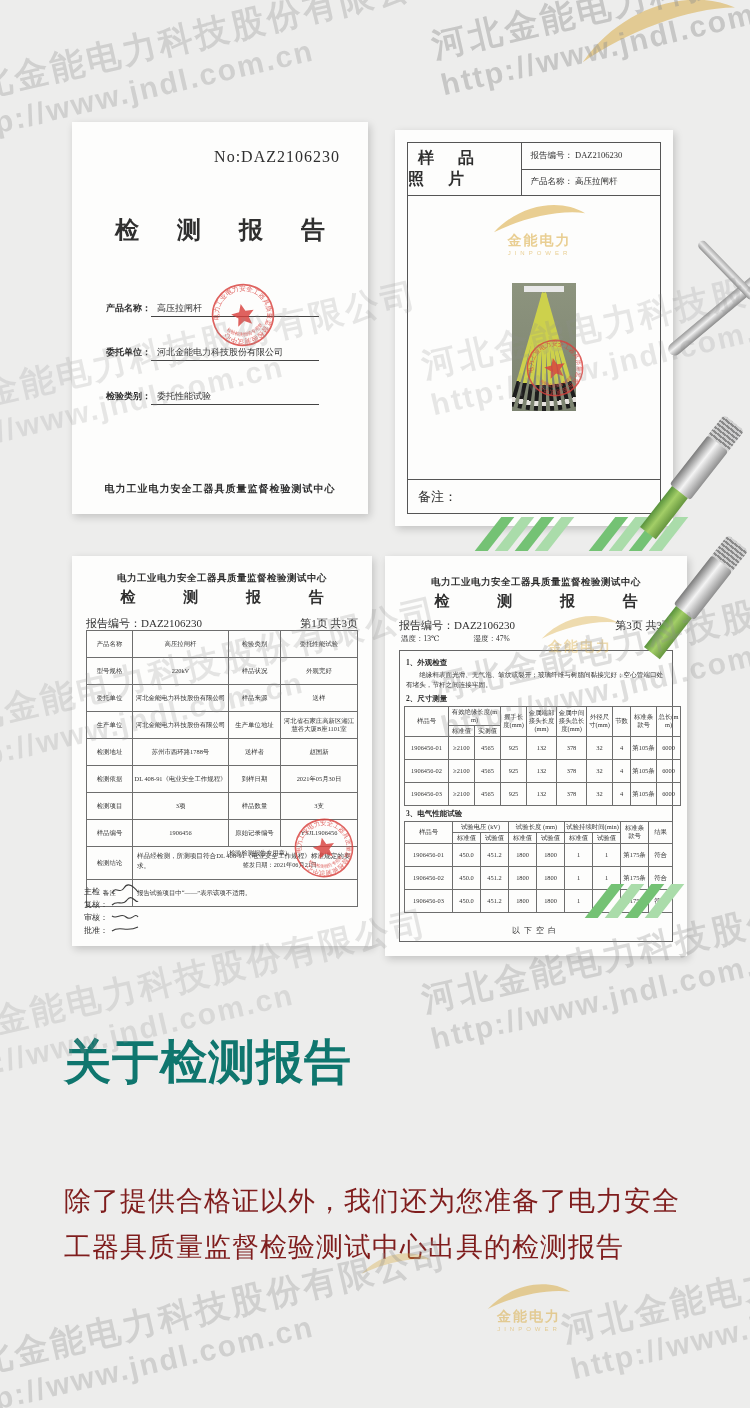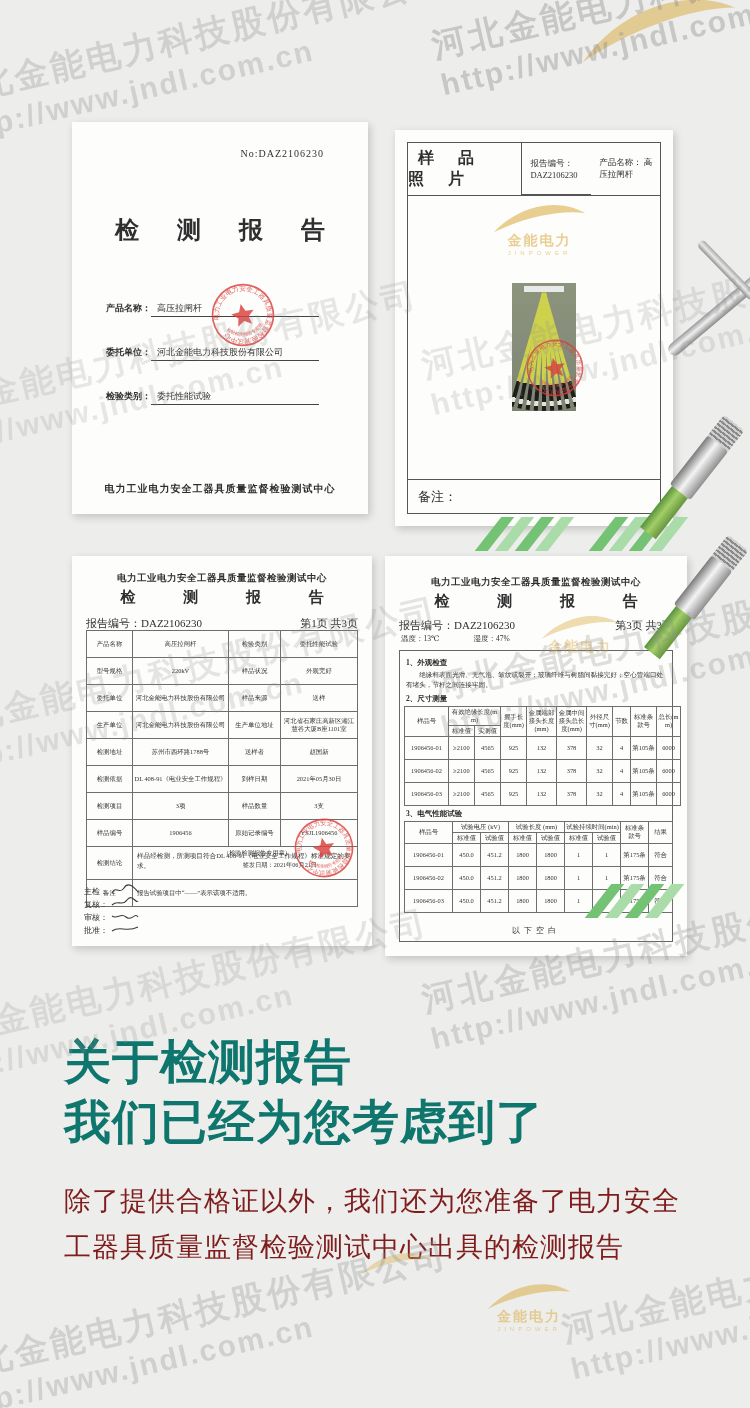--- a/index.html
+++ b/index.html
@@ -37,33 +37,33 @@
      background:linear-gradient(180deg,#9b9b9b,#efefef 45%,#8a8a8a);}
   .fork .cross{width:78px;height:9px;border-radius:5px;margin:-38px 0 0 58px;transform:rotate(86deg);
      background:linear-gradient(180deg,#a8a8a8,#e9e9e9 50%,#909090);}
 
   
   .doc{position:absolute;background:#fdfdfc;box-shadow:2px 3px 8px rgba(0,0,0,.18);z-index:2;
        font-family:"Liberation Serif","DejaVu Serif",serif;color:#2f2f2f;}
   .stamp{position:absolute;opacity:.82;transform:rotate(-12deg);}
 
   
-  .docA .no{position:absolute;right:44px;top:26px;font-size:10px;letter-spacing:1px;margin-left:32px;}
+  .docA .no{position:absolute;right:28px;top:26px;font-size:16px;letter-spacing:1px;margin-left:32px;}
   .docA .title{position:absolute;left:0;right:0;top:92px;text-align:center;font-size:24px;font-weight:bold;letter-spacing:16px;text-indent:16px;}
   .docA .fld{position:absolute;left:34px;font-size:9px;white-space:nowrap;}
   .docA .fld b{font-weight:bold;}
   .docA .fld span{display:inline-block;min-width:158px;border-bottom:1px solid #444;padding:0 4px 1px 6px;}
   .docA .foot{position:absolute;left:0;right:0;bottom:18px;text-align:center;font-size:10px;font-weight:bold;letter-spacing:1px;}
 
   
   .docB .frame{position:absolute;inset:12px;border:1px solid #555;}
   .docB .hd{display:flex;border-bottom:1px solid #555;height:52px;}
   .docB .hd-l{width:45%;border-right:1px solid #555;display:flex;align-items:center;justify-content:center;
               font-size:16px;font-weight:bold;letter-spacing:10px;text-indent:10px;}
-  .docB .hd-r{flex:1;display:flex;flex-direction:row;font-family:Liberation Serif, serif;}
+  .docB .hd-r{flex:1;display:flex;flex-direction:column;font-family:Liberation Serif, serif;}
   .docB .hd-r div{flex:1;display:flex;align-items:center;padding-left:8px;font-size:8.5px;}
   .docB .hd-r div:first-child{border-bottom:1px solid #555;}
   .docB .note{position:absolute;left:0;right:0;bottom:0;height:34px;border-top:1px solid #555;
               font-size:13px;display:flex;align-items:center;padding-left:10px;box-sizing:border-box;}
   .rod-photo{position:absolute;background:linear-gradient(180deg,#8d947e,#7c8370);overflow:hidden;}
   .rod-photo .label{position:absolute;left:18%;top:3px;width:64%;height:6px;background:#e9e9e9;}
   .rod-photo i{position:absolute;top:10px;left:50%;width:4px;height:92%;transform-origin:top center;
                background:linear-gradient(180deg,#cdd14c 0 78%,#1d1d1d 78% 92%,#e6e3df 92% 96%,#1d1d1d 96%);}
 
   
@@ -492,21 +492,20 @@
   <div class="gold" style="left:486px;top:1278px;width:86px;opacity:.5;">
     <svg viewBox="0 0 100 40">
         <path d="M2 36 C30 6 72 0 98 16 C70 12 30 22 2 36 Z" fill="#d9a93c"></path>
       </svg>
     <div class="gold-t">金能电力</div>
     <div class="gold-s">JINPOWER</div>
   </div>
 
   <div class="sect-h">
     <div>关于检测报告</div>
-    <div>我们已经为您考虑到了</div>
   </div>
   <div class="sect-p">除了提供合格证以外，我们还为您准备了电力安全工器具质量监督检验测试中心出具的检测报告</div>
 
   <div class="wm-layer">
     <div class="wm" style="left:-60px;top:14px;opacity:.30;">
         <div class="l1">河北金能电力科技股份有限公司</div>
         <div class="l2">http://www.jndl.com.cn</div>
       </div>
     <div class="wm" style="left:430px;top:-34px;opacity:.40;">
         <div class="l1">河北金能电力科技股份有限公司</div>

